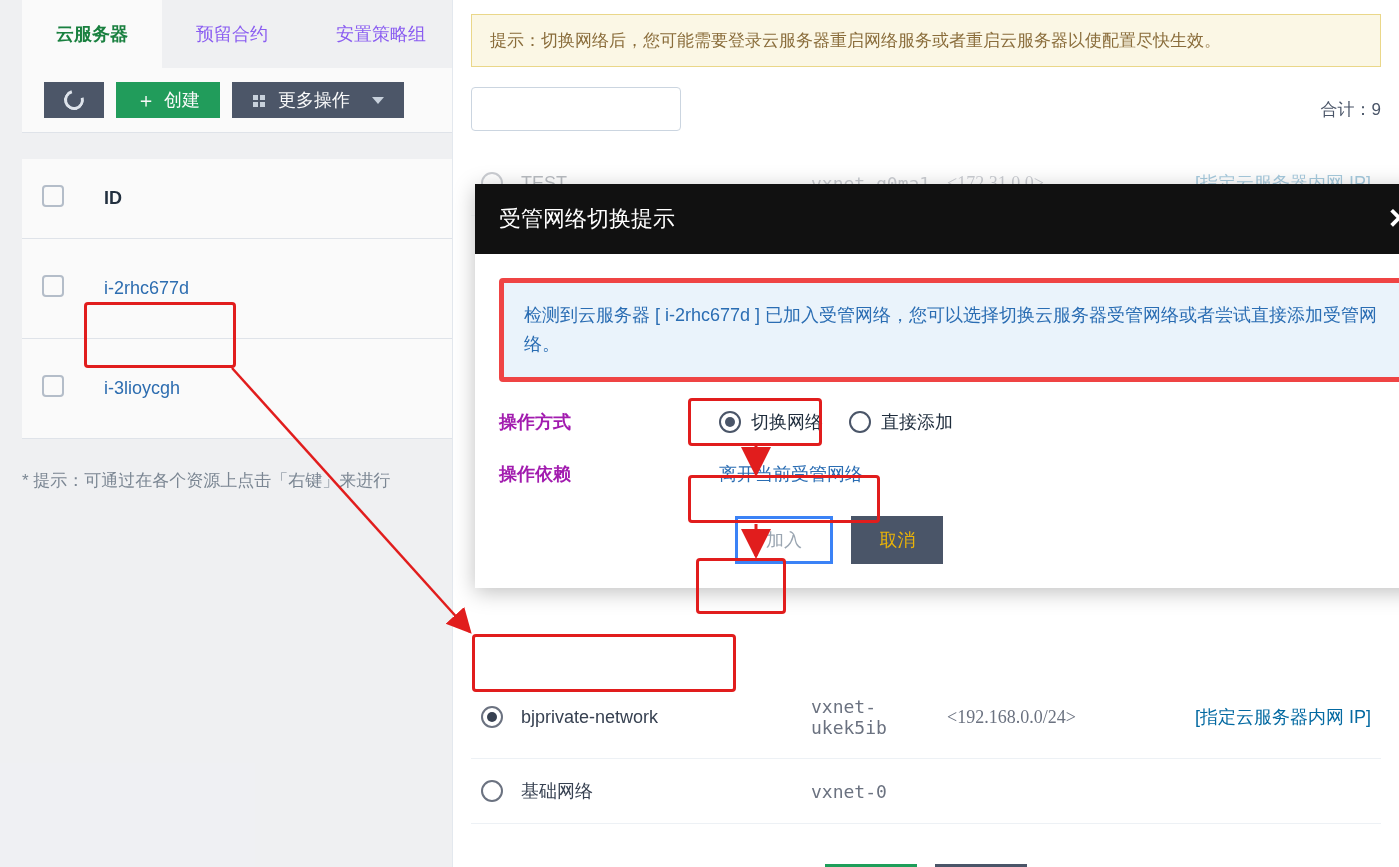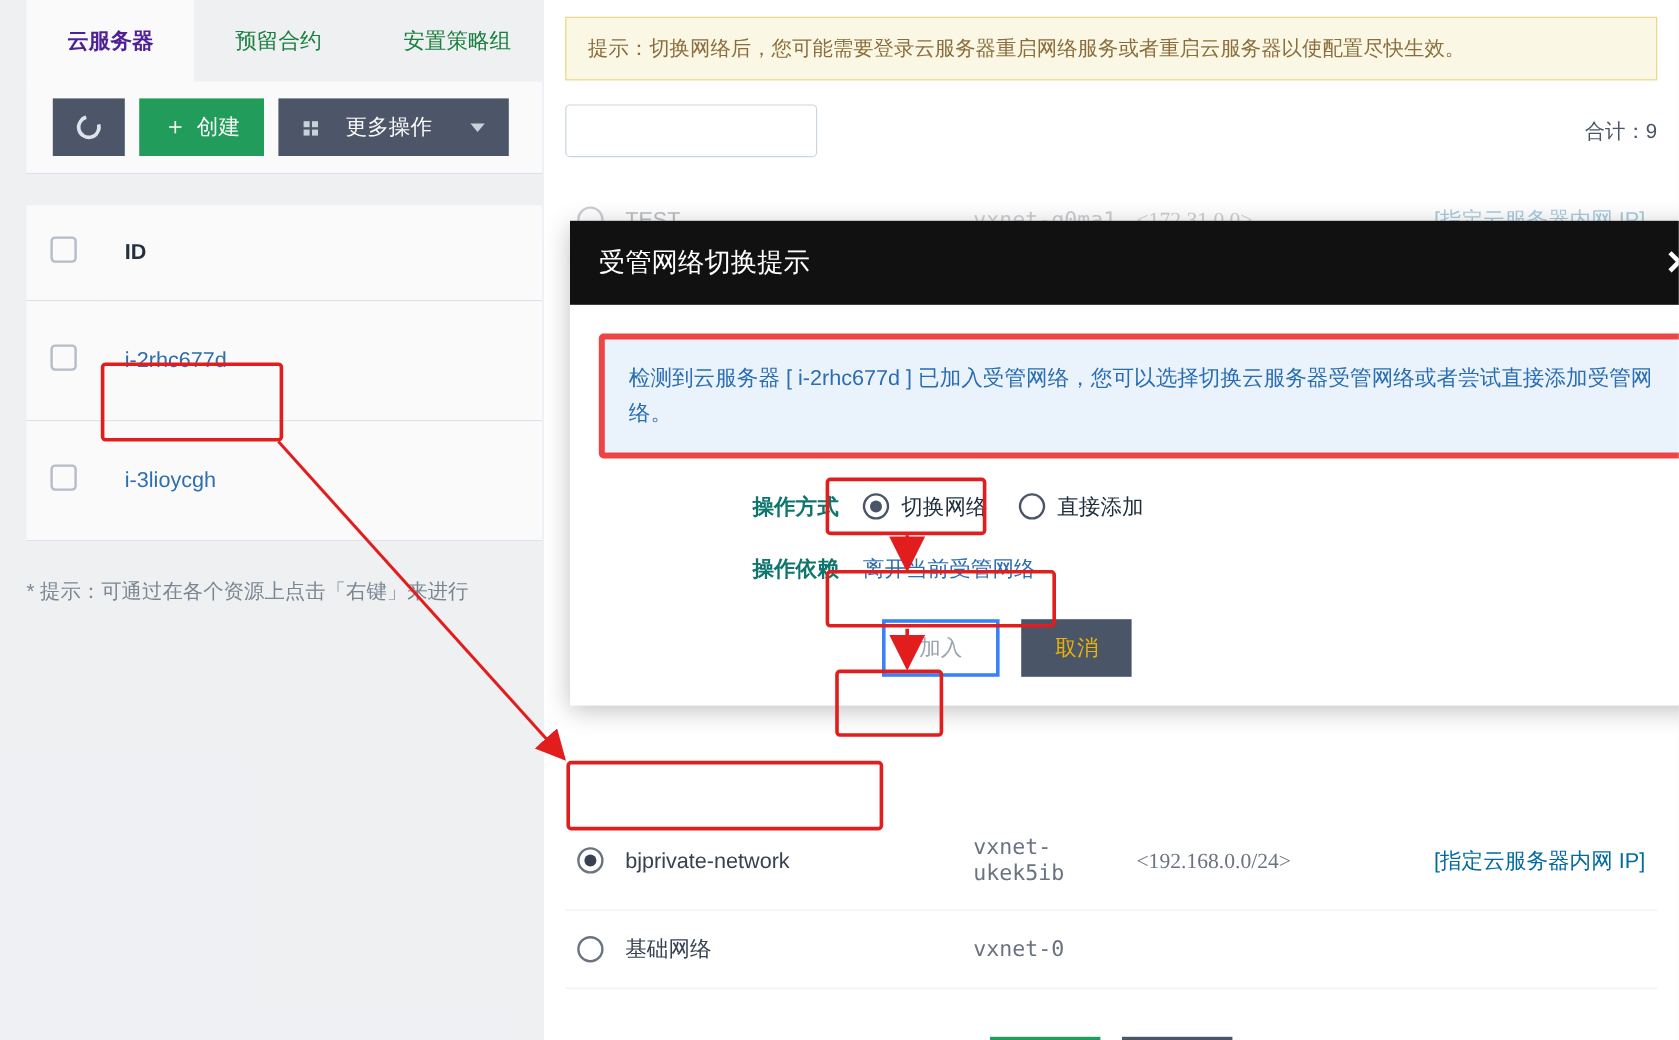--- a/index.html
+++ b/index.html
@@ -16,47 +16,47 @@
   .page { width: 1399px; }
   .tabs {
     display: flex;
     background: #f4f5f7;
     margin-left: 22px;
     margin-top: 0;
   }
   .tab {
     padding: 22px 34px;
     font-size: 18px;
-    color: #15803d;
+    color: #8b5cf6;
     cursor: pointer;
   }
-  .tab.active { background: #fff; color: #4c1d95; font-weight: 600; }
+  .tab.active { background: #fff; color: #15803d; font-weight: 600; }
   .toolbar {
     display: flex;
     gap: 12px;
     padding: 14px 22px 14px 22px;
     background: #fff;
     border-bottom: 1px solid #e3e8ee;
     margin-left: 22px;
     margin-right: 22px;
   }
   .btn {
-    height: 48px;
+    height: 36px;
     display: inline-flex;
     align-items: center;
     justify-content: center;
     padding: 0 20px;
     border: none;
     font-size: 18px;
     cursor: pointer;
     color: #fff;
   }
   .btn-refresh { background:#4a5568; width:60px; padding:0; }
   .btn-create  { background:#1e9e5a; }
-  .btn-more    { background:#4a5568; gap:10px; }
+  .btn-more    { background:#4a5568; gap:0; }
   .btn-more .caret {
     width: 0; height:0;
     border-left: 6px solid transparent;
     border-right: 6px solid transparent;
     border-top: 7px solid #cbd5e0;
     margin-left:22px;
   }
   .squares { display:inline-block; margin-right:10px; }
   .squares span {
     display:inline-block; width:5px; height:5px; background:#cbd5e0; margin-right:2px;
@@ -135,21 +135,21 @@
     background:#111; color:#fff; padding:20px 24px; font-size:22px;
     display:flex; justify-content:space-between; align-items:center;
   }
   .close-x { font-size:28px; font-weight:bold; cursor:pointer; line-height:1;}
   .modal-body { padding:24px; }
   .info-banner {
     border:5px solid #ef4444; background:#eaf3fb; color:#2a6db3;
     padding:18px 20px; font-size:18px; line-height:1.6; border-radius:4px;
   }
   .form-row { display:flex; align-items:center; margin-top:28px; font-size:18px;}
-  .form-label { width:220px; text-align:right; padding-right:20px; font-weight:600; color:#0f766e;}
+  .form-label { width:220px; text-align:left; padding-right:20px; font-weight:600; color:#a21caf;}
   .radio-inline { display:inline-flex; align-items:center; margin-right:26px; color:#1f2d3d;}
   .radio-inline .radio{
     width:22px;height:22px;border:2px solid #4a5568;border-radius:50%;margin-right:10px;
     display:inline-flex;align-items:center;justify-content:center;
   }
   .radio-inline .radio.on::after{content:"";width:10px;height:10px;background:#4a5568;border-radius:50%;}
   .link-blue { color:#2a6db3; }
   .modal-actions { margin-top:30px; padding-left:236px;}
   .btn-join { height:48px; padding:0 28px; border:3px solid #3b82f6; color:#9aa5b1; background:#fff; font-size:18px; margin-right:14px;}
   .btn-cancel-m { height:48px; padding:0 28px; background:#4a5568; color:#eab308; border:none; font-size:18px;}

